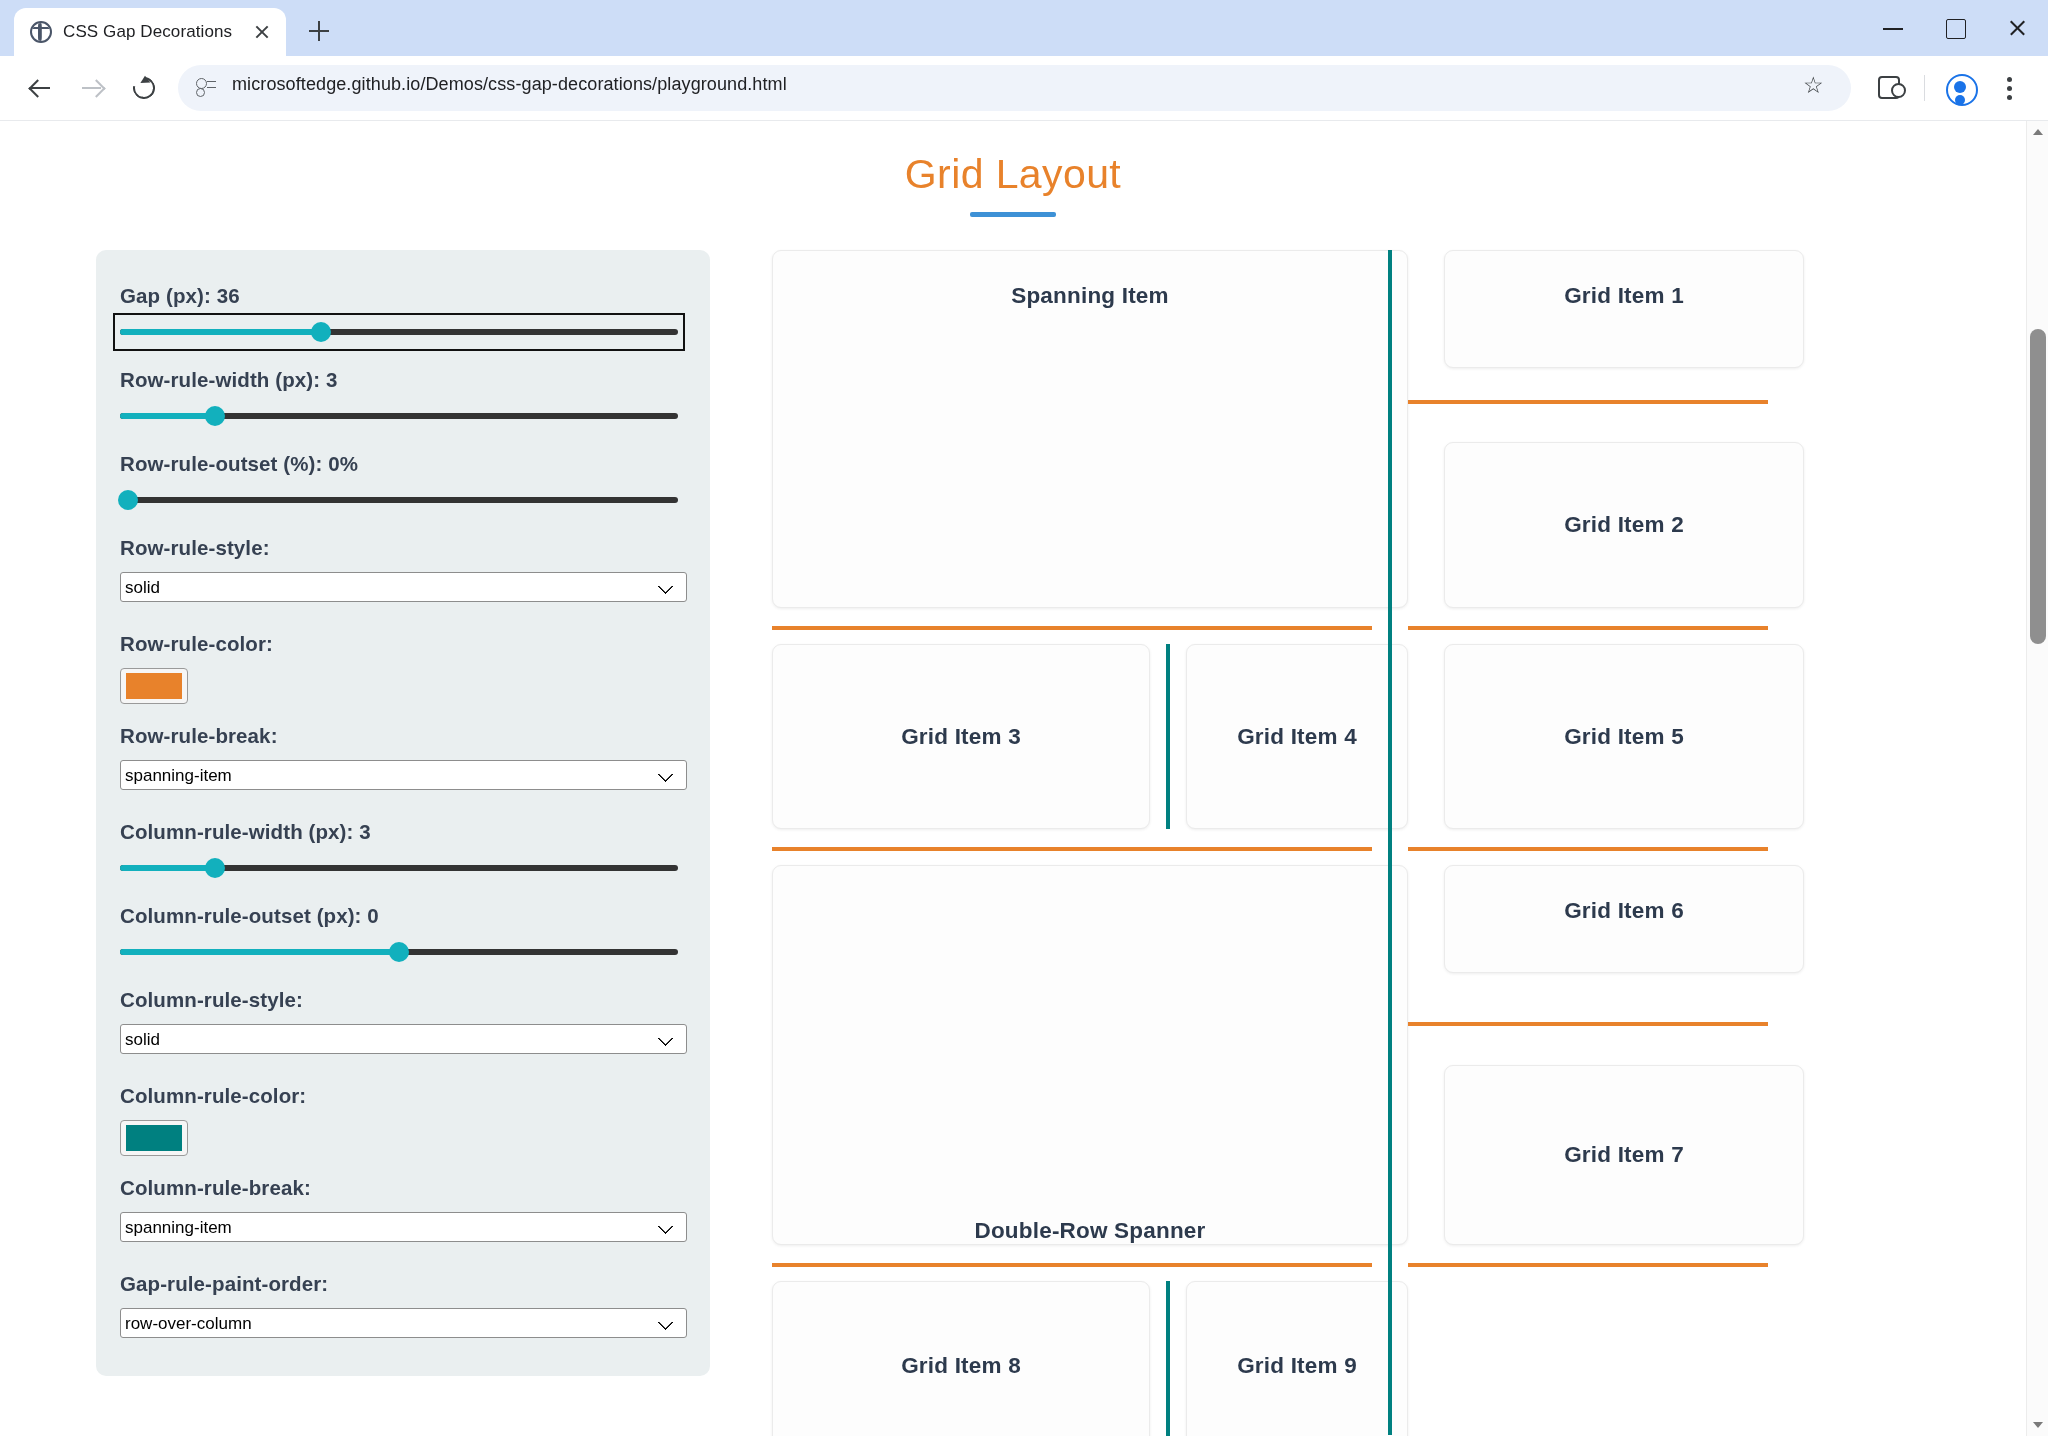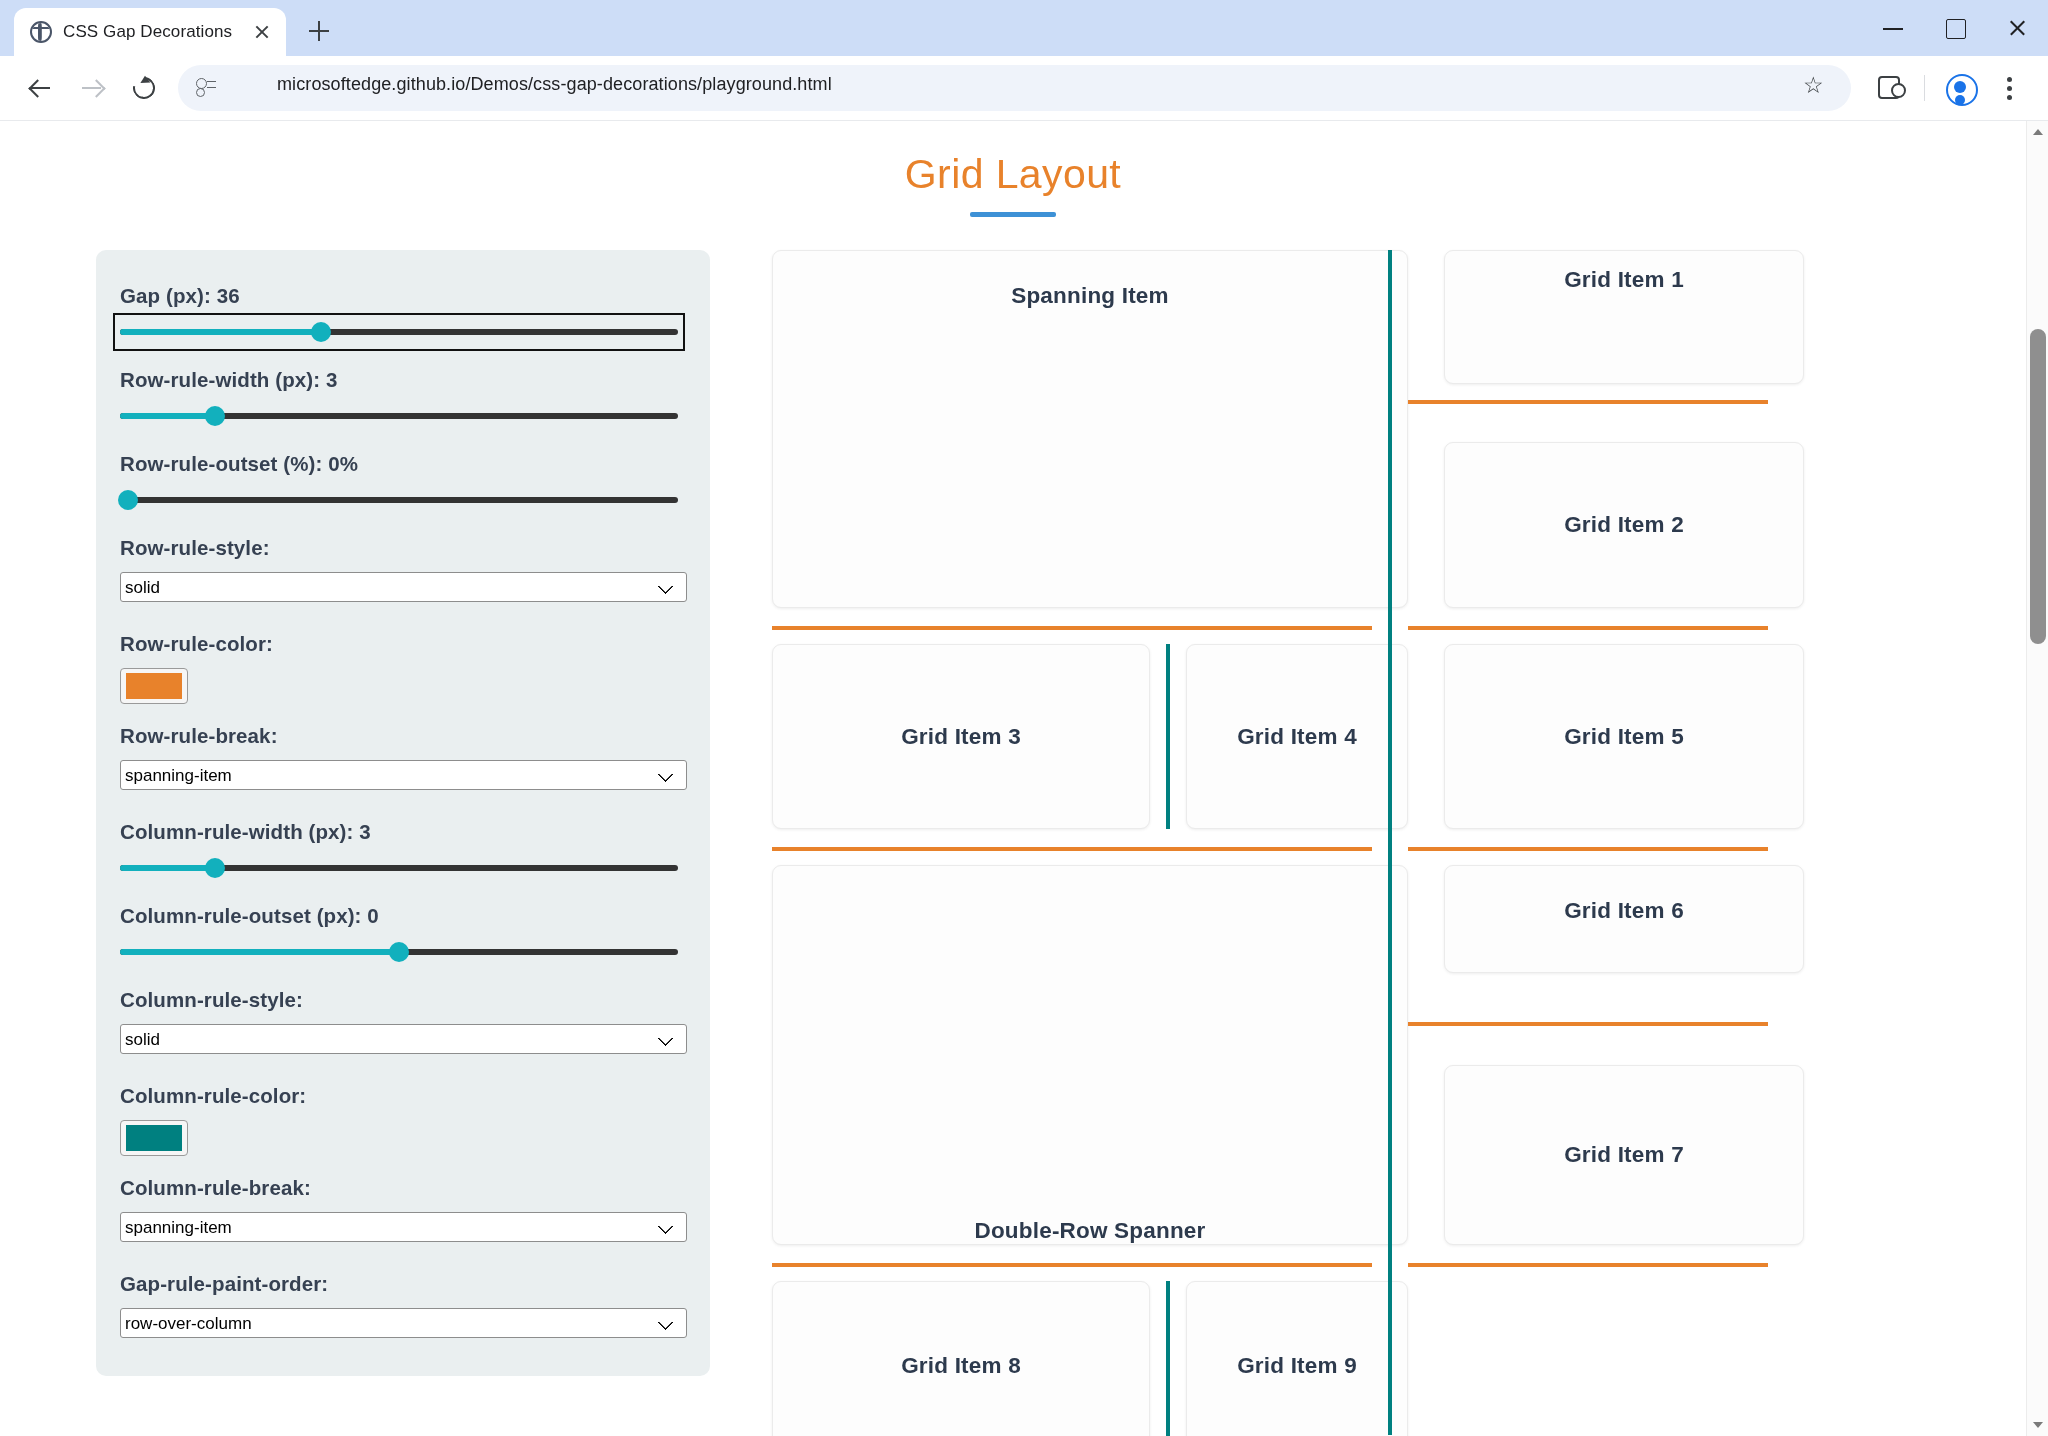--- a/index.html
+++ b/index.html
@@ -55,21 +55,21 @@
       border-left:2.2px solid #3c4043;border-bottom:2.2px solid #3c4043;transform:rotate(45deg);}
   .arrow-r::before{content:"";position:absolute;left:16px;top:25px;width:19px;height:2.2px;background:#bdc1c6;}
   .arrow-r::after{content:"";position:absolute;left:24px;top:20px;width:11px;height:11px;
       border-right:2.2px solid #bdc1c6;border-top:2.2px solid #bdc1c6;transform:rotate(45deg);}
   .reload-ic{width:22px;height:22px;border:2.2px solid #3c4043;border-radius:50%;
       position:absolute;left:15px;top:15px;border-top-color:transparent;transform:rotate(-35deg);}
   .reload-ic::after{content:"";position:absolute;right:-2px;top:-1px;border-left:5px solid transparent;
       border-right:5px solid transparent;border-bottom:7px solid #3c4043;transform:rotate(32deg);}
 
   .omnibox { flex:1; height:46px; background:#eff3fa; border-radius:23px;
-             display:flex; align-items:center; margin:0 12px 0 8px; padding:0 14px 7px 16px;gap:45px; }
+             display:flex; align-items:center; margin:0 12px 0 8px; padding:0 14px 7px 16px; }
   .site-ic { width:24px; height:24px; flex:0 0 24px; position:relative; margin-right:14px;}
   .site-ic::before{content:"";position:absolute;left:2px;top:5px;width:9px;height:9px;
       border:1.9px solid #5f6368;border-radius:50%;}
   .site-ic::after{content:"";position:absolute;left:13px;top:8px;width:9px;height:1.9px;background:#5f6368;
       box-shadow:0 6px 0 0 #5f6368;}
   .site-ic i{position:absolute;left:2px;top:15px;width:9px;height:9px;border:1.9px solid #5f6368;border-radius:50%;}
   .url { font-size:18px; color:#202124; flex:1; white-space:nowrap; letter-spacing:.1px;}
   .omnibox-star { width:44px; height:44px; position:relative; flex:0 0 44px;}
   .star-glyph{position:absolute;left:10px;top:10px;font-size:23px;color:#3c4043;line-height:24px;}
 
@@ -313,21 +313,21 @@
             </div>
 
           </div>
 
           <div class="grid-demo">
             <div class="grid">
 
               <div class="cell span-2col" style="grid-row:1;">
                 <span>Spanning Item</span>
               </div>
-              <div class="cell" style="grid-column:3;grid-row:1;align-items:flex-start;padding-top:16px;height:134px;">
+              <div class="cell" style="grid-column:3;grid-row:1;align-items:flex-start;padding-top:32px;height:118px;">
                 <span>Grid Item 1</span>
               </div>
               <div class="cell" style="grid-column:3;grid-row:1;align-self:end;height:166px;align-items:center;padding-top:0;">
                 <span>Grid Item 2</span>
               </div>
 
               <div class="cell" style="grid-column:1;grid-row:2;align-items:center;padding-top:0;">
                 <span>Grid Item 3</span>
               </div>
               <div class="cell" style="grid-column:2;grid-row:2;align-items:center;padding-top:0;">

